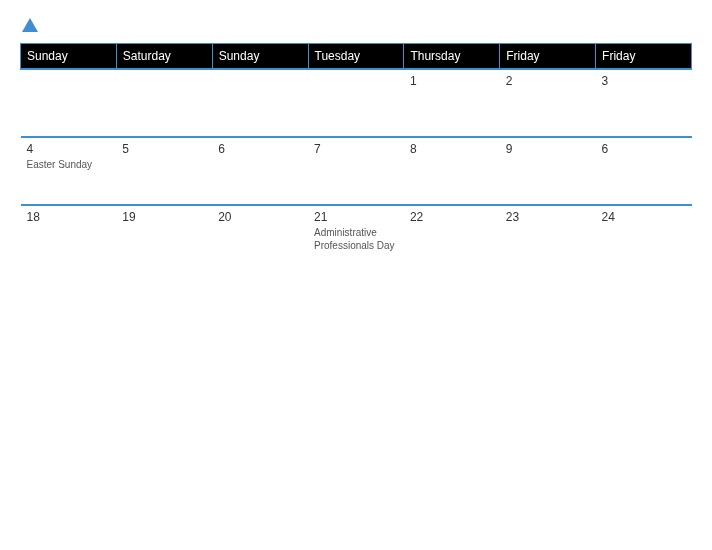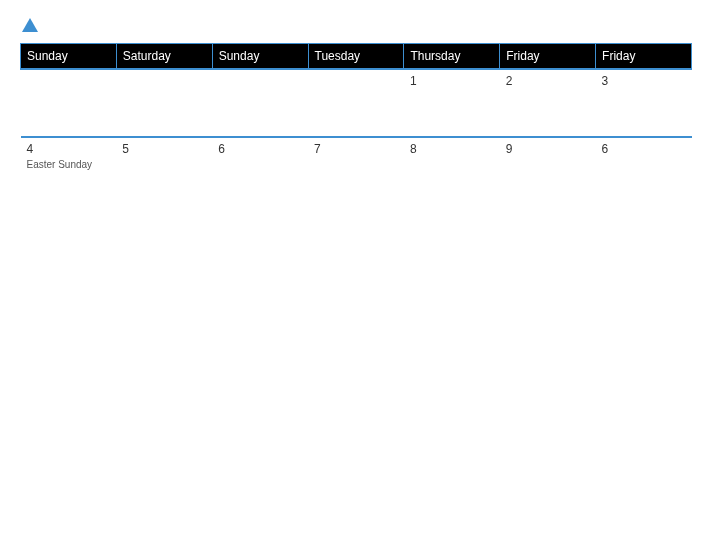--- a/index.html
+++ b/index.html
@@ -164,15 +164,39 @@
           <td>
             <span class="day-num">8</span>
           </td>
           <td>
             <span class="day-num">9</span>
           </td>
           <td>
             <span class="day-num">6</span>
           </td>
         </tr>
+        <tr>
+          <td>
+            <span class="day-num">18</span>
+          </td>
+          <td>
+            <span class="day-num">19</span>
+          </td>
+          <td>
+            <span class="day-num">20</span>
+          </td>
+          <td>
+            <span class="day-num">21</span>
+            <span class="holiday">Administrative Professionals Day</span>
+          </td>
+          <td>
+            <span class="day-num">22</span>
+          </td>
+          <td>
+            <span class="day-num">23</span>
+          </td>
+          <td>
+            <span class="day-num">24</span>
+          </td>
+        </tr>
       </tbody>
   </table>
 </div>
 
 </body></html>

